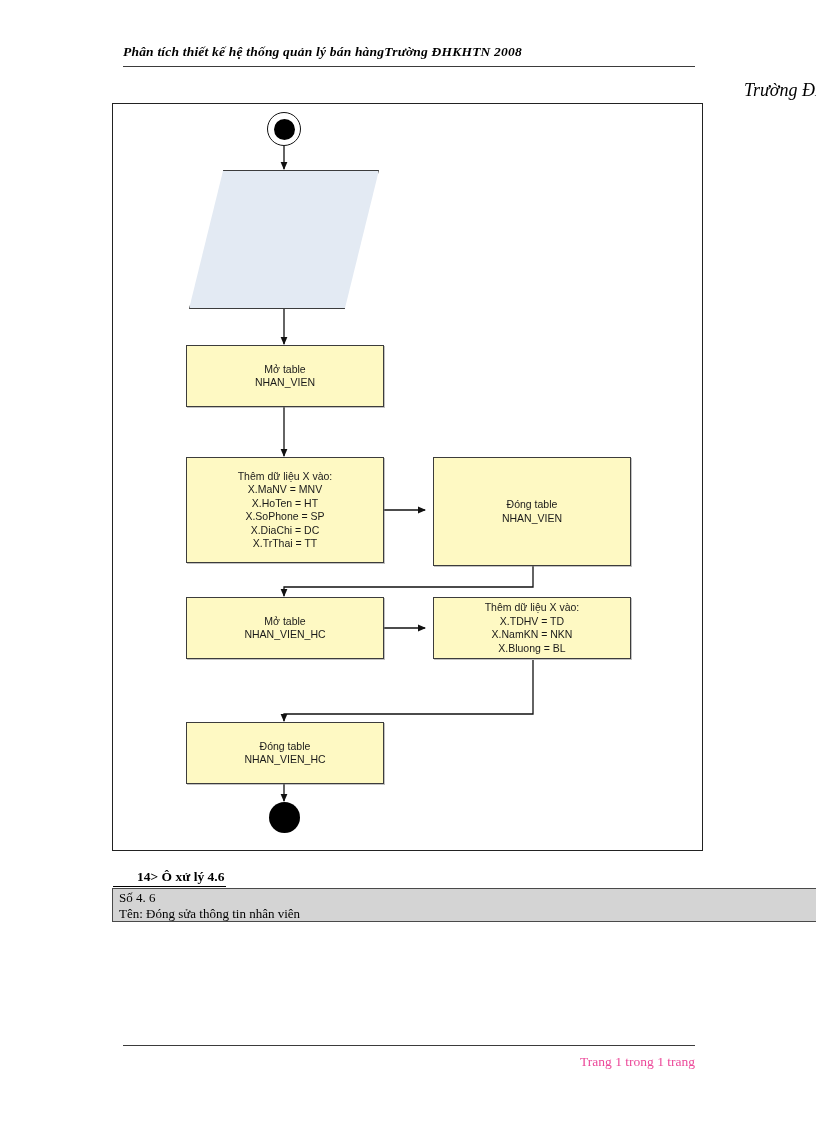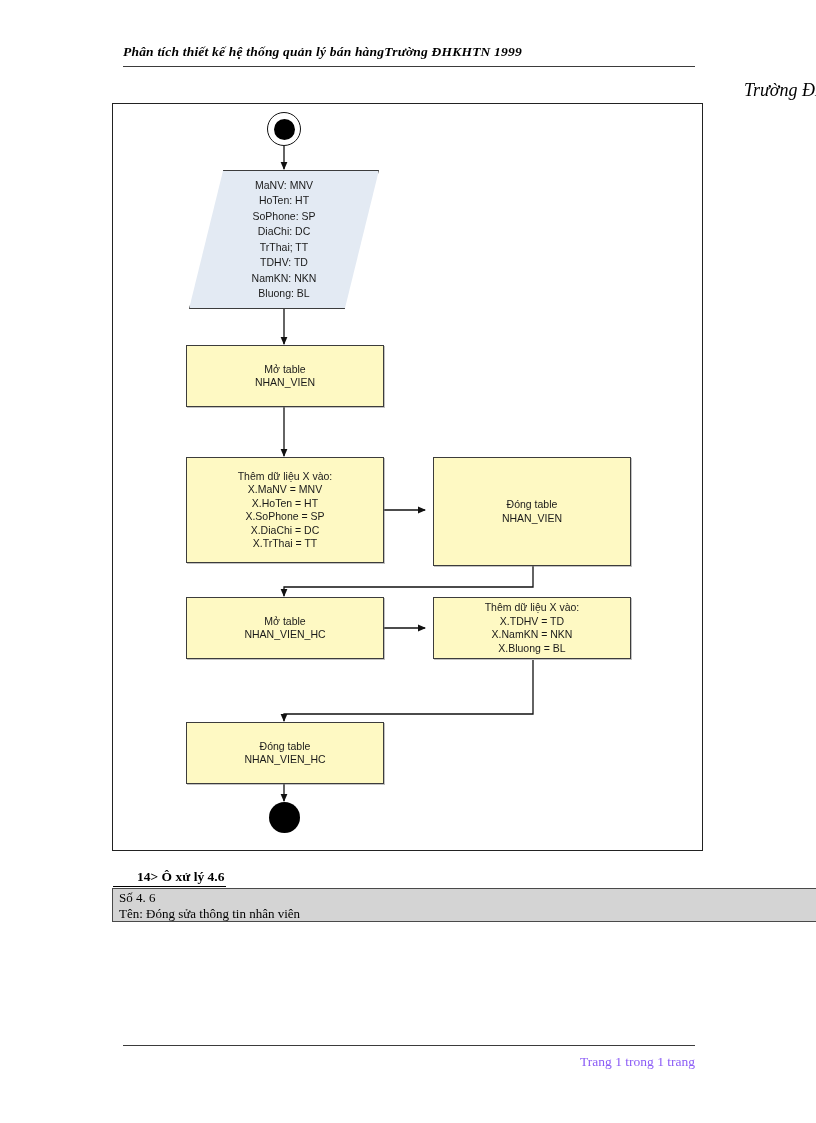--- a/index.html
+++ b/index.html
@@ -201,37 +201,37 @@
     border-top: 1.4px solid #3b3b3b;
   }
   .footer-text {
     position: absolute;
     left: 0;
     top: 1054px;
     width: 695px;
     text-align: right;
     font-family: "Liberation Serif", serif;
     font-size: 13.5px;
-    color: #8b5cf6;
+    color: #ec4899;
   }
 
   svg.connectors {
     position: absolute;
     left: 0;
     top: 0;
     width: 591px;
     height: 748px;
     pointer-events: none;
   }
 </style>
 </head>
 <body>
 
 <div class="page-header">
-  <div class="header-title">Phân tích thiết kế hệ thống quản lý bán hàngTrường  ĐHKHTN 1999</div>
+  <div class="header-title">Phân tích thiết kế hệ thống quản lý bán hàngTrường  ĐHKHTN 2008</div>
   <div class="header-right">Trường ĐH</div>
   <div class="header-rule"></div>
 </div>
 
 <div class="diagram-frame">
   <div class="diagram-canvas">
 
     <svg class="connectors" viewBox="0 0 591 748">
       <defs>
         <marker id="arrowhead" markerWidth="9" markerHeight="9" refX="7.5" refY="3.6" orient="auto" markerUnits="userSpaceOnUse">
@@ -253,28 +253,20 @@
 
       <polyline points="420,556 420,610 171,610 171,617" fill="none" stroke="#111111" stroke-width="1.3" marker-end="url(#arrowhead)"></polyline>
 
       <line x1="171" y1="662" x2="171" y2="697" stroke="#111111" stroke-width="1.3" marker-end="url(#arrowhead)"></line>
     </svg>
 
     <div class="start-node" style="left:154px; top:8px;"></div>
 
     <div class="para-node" style="left:76px; top:66px; width:190px; height:139px;">
       <div class="para-shape"></div>
-      <div class="para-text">MaNV: MNV
-HoTen: HT
-SoPhone: SP
-DiaChi: DC
-TrThai; TT
-TDHV: TD
-NamKN: NKN
-Bluong: BL</div>
     </div>
 
     <div class="node" style="left:73px; top:241px; width:198px; height:62px;">Mở table
 NHAN_VIEN</div>
 
     <div class="node" style="left:73px; top:353px; width:198px; height:106px;">Thêm dữ liệu X vào:
 X.MaNV = MNV
 X.HoTen = HT
 X.SoPhone = SP
 X.DiaChi = DC

